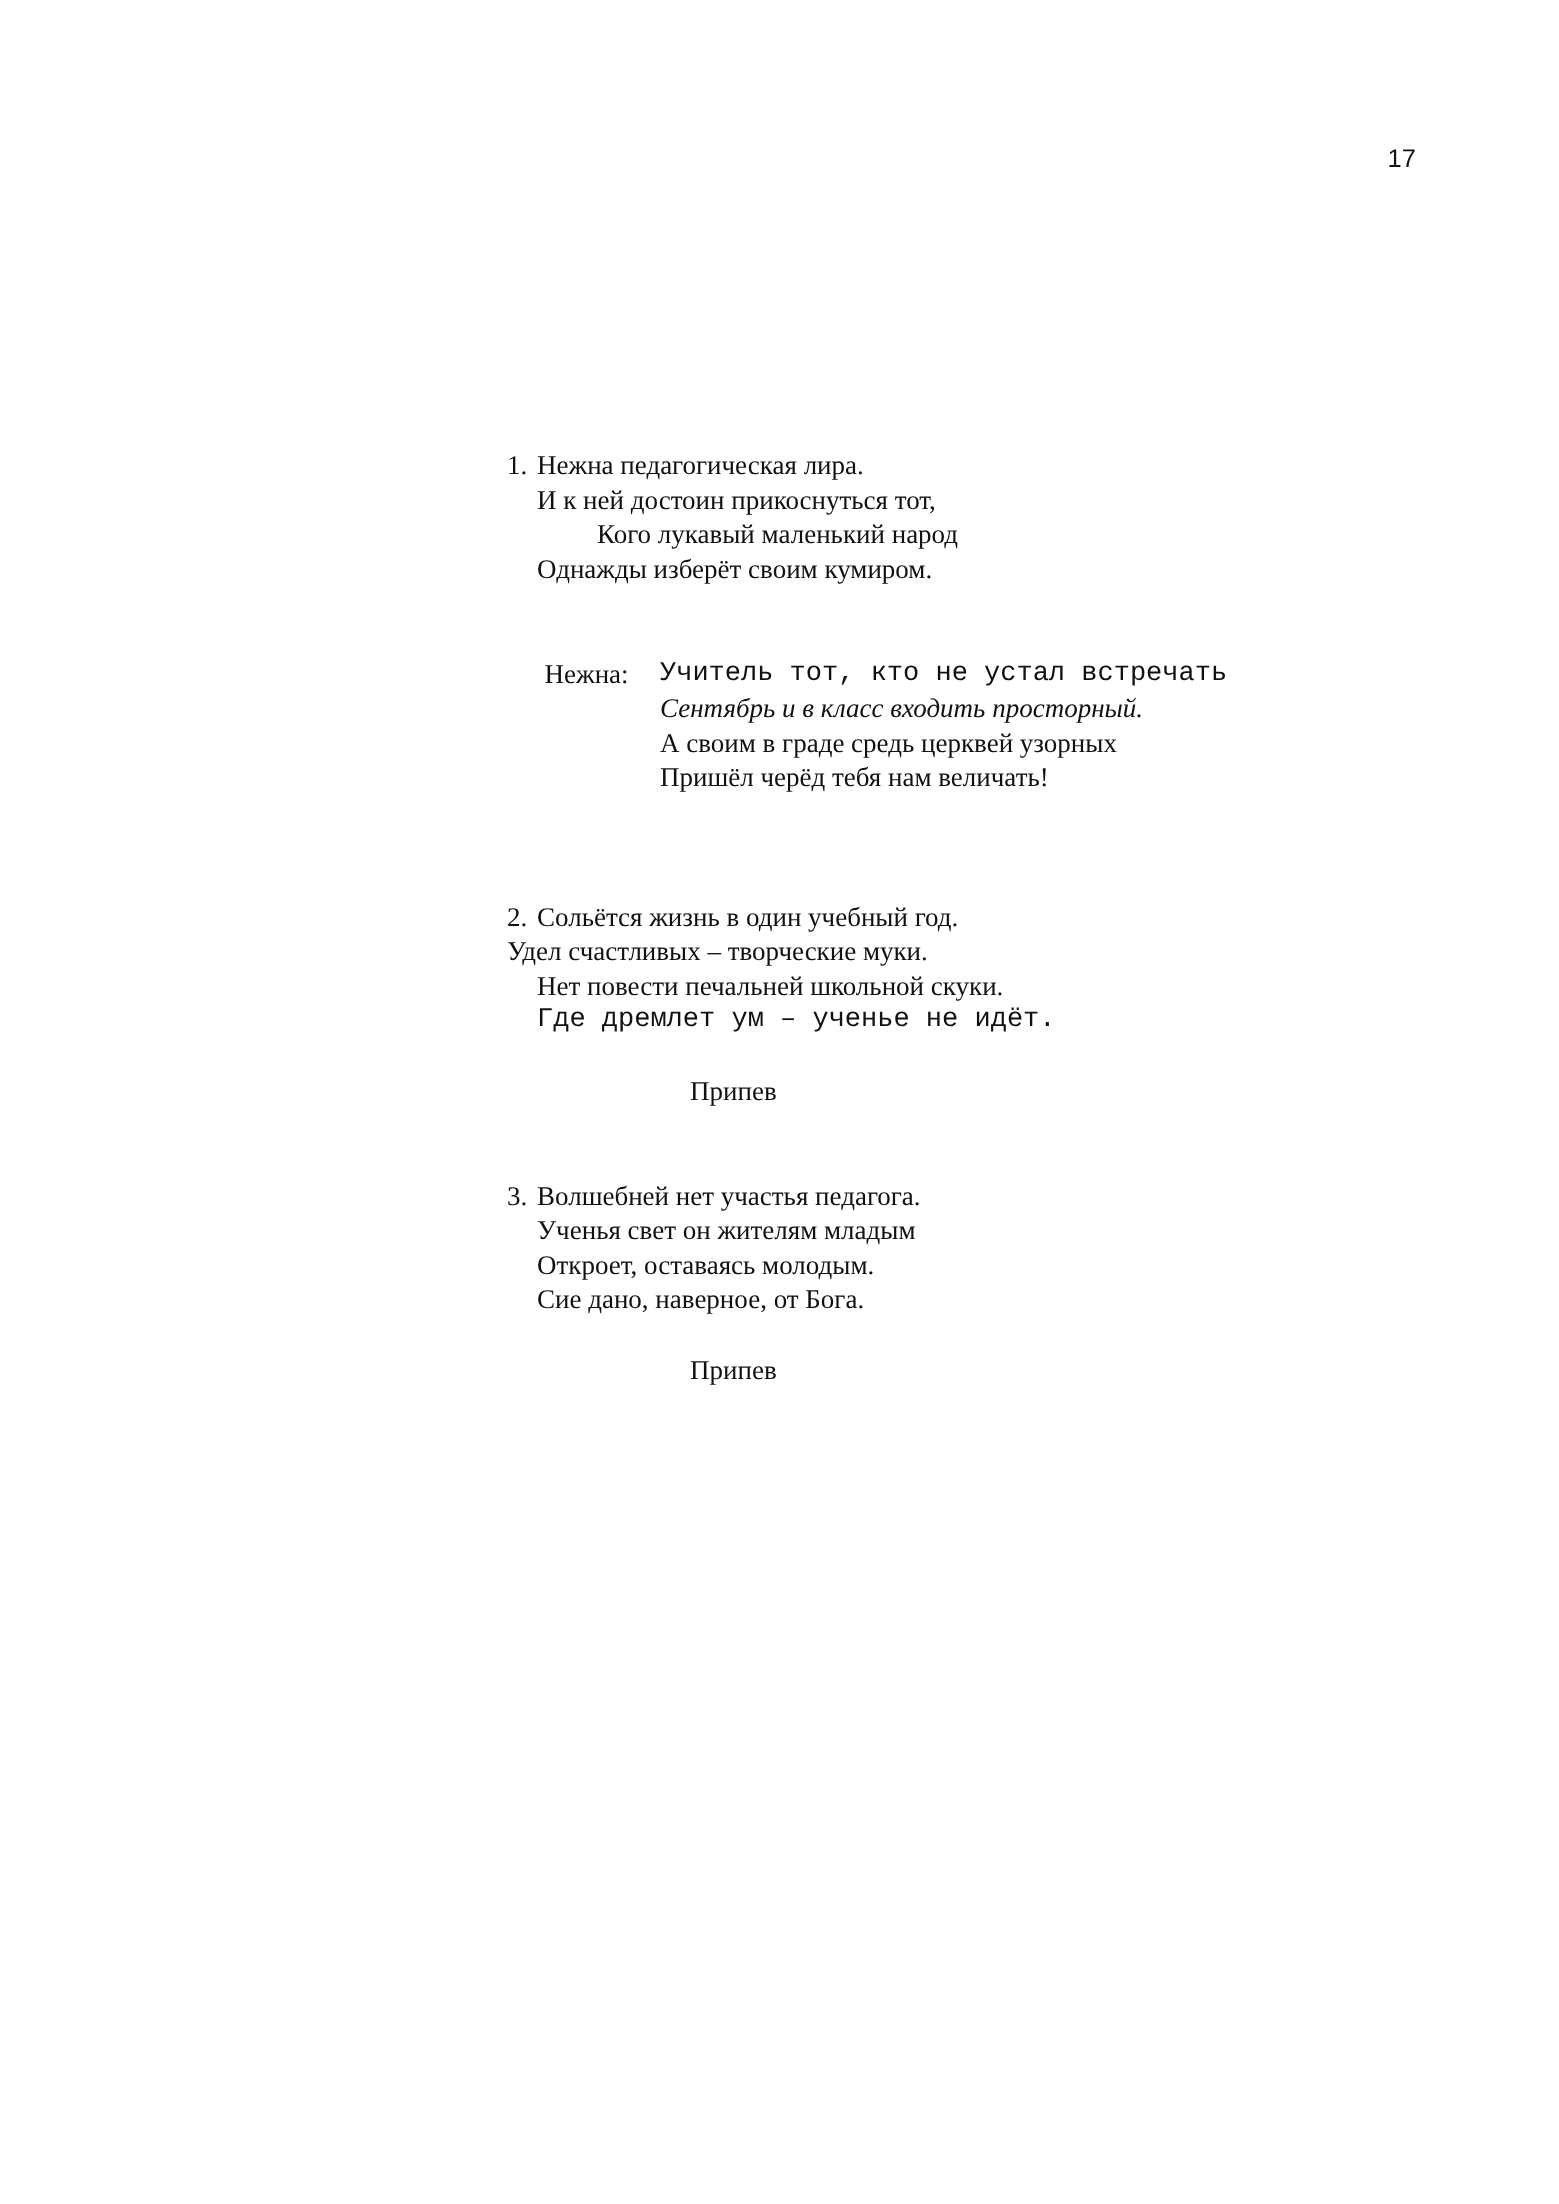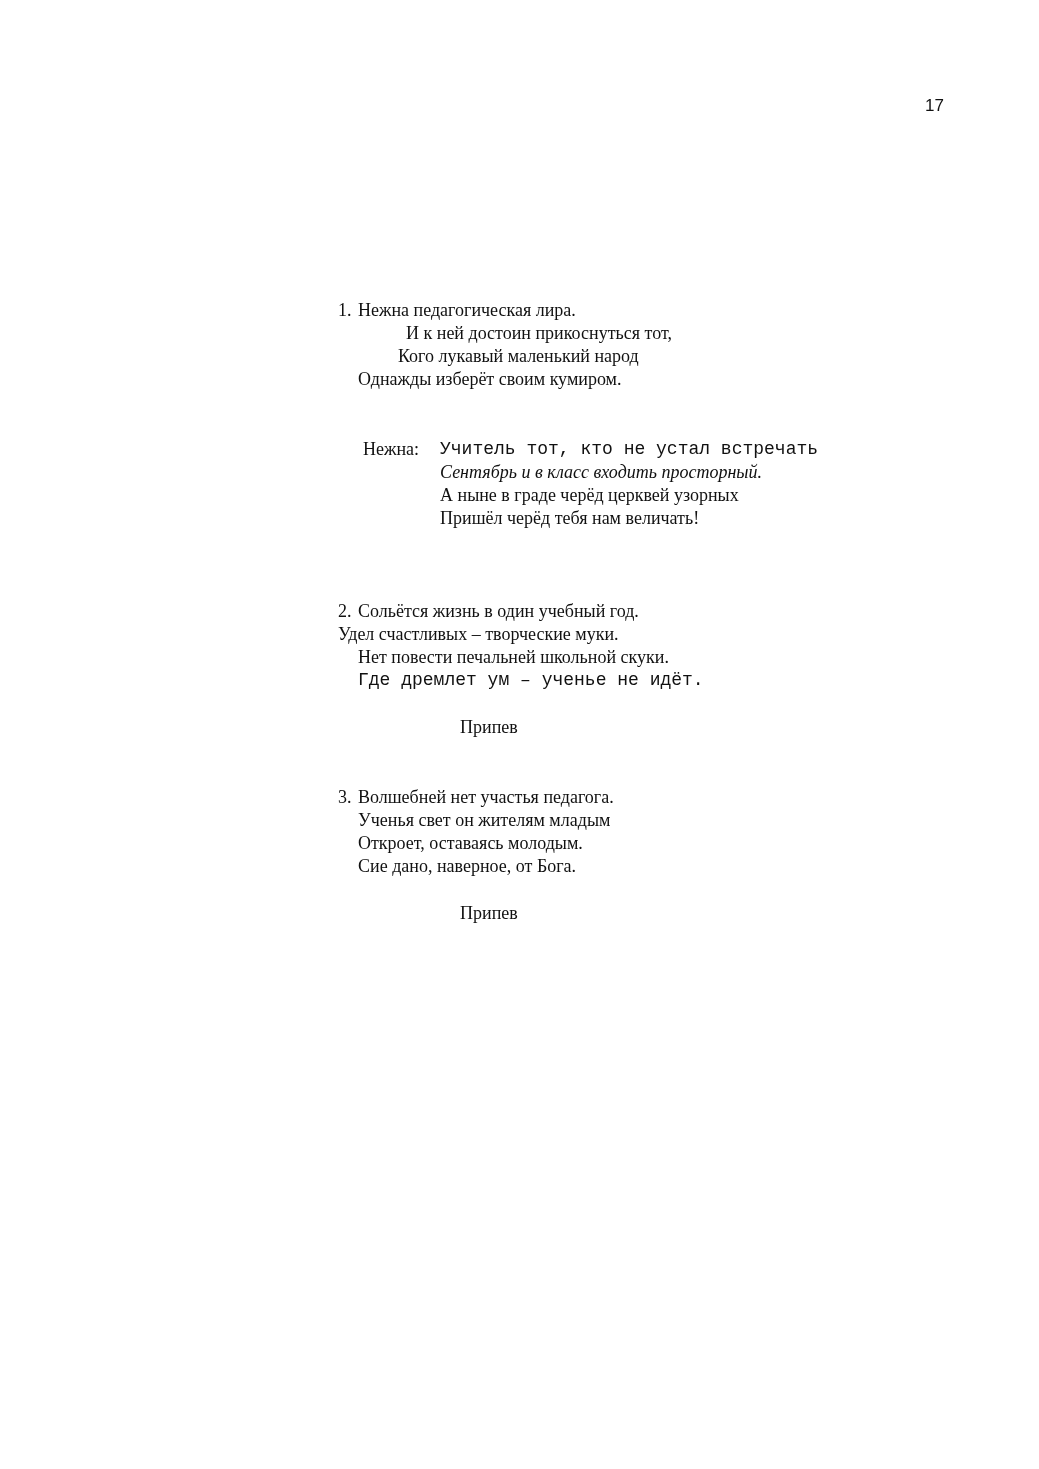--- a/index.html
+++ b/index.html
@@ -32,30 +32,30 @@
     }
   </style>
 </head>
 <body>
 
 <div class="page-number">17</div>
 
 <div>
   <div class="line" style="top:299px; left:338px;">1.</div>
   <div class="line" style="top:299px; left:358px;">Нежна педагогическая лира.</div>
-  <div class="line" style="top:322px; left:358px;margin-left:48px;">И к ней достоин прикоснуться тот,</div>
+  <div class="line" style="top:322px; left:358px;">И к ней достоин прикоснуться тот,</div>
   <div class="line" style="top:345px; left:358px;margin-left:40px;">Кого лукавый маленький народ</div>
   <div class="line" style="top:368px; left:358px;">Однажды изберёт своим кумиром.</div>
 </div>
 
 <div>
   <div class="line" style="top:438px; left:363px;">Нежна:</div>
   <div class="line" style="top:438px; left:440px;font-family:Liberation Mono, monospace;">Учитель тот, кто не устал встречать</div>
   <div class="line" style="top:461px; left:440px;font-style:italic;">Сентябрь и в класс входить просторный.</div>
-  <div class="line" style="top:484px; left:440px;">А ныне в граде черёд церквей узорных</div>
+  <div class="line" style="top:484px; left:440px;">А своим в граде средь церквей узорных</div>
   <div class="line" style="top:507px; left:440px;">Пришёл черёд тебя нам величать!</div>
 </div>
 
 <div>
   <div class="line" style="top:600px; left:338px;">2.</div>
   <div class="line" style="top:600px; left:358px;">Сольётся жизнь в один учебный год.</div>
   <div class="line" style="top:623px; left:338px;">Удел счастливых – творческие муки.</div>
   <div class="line" style="top:646px; left:358px;">Нет повести печальней школьной скуки.</div>
   <div class="line" style="top:669px; left:358px;font-family:Liberation Mono, monospace;">Где дремлет ум – ученье не идёт.</div>
   <div class="line" style="top:716px; left:460px;">Припев</div>

